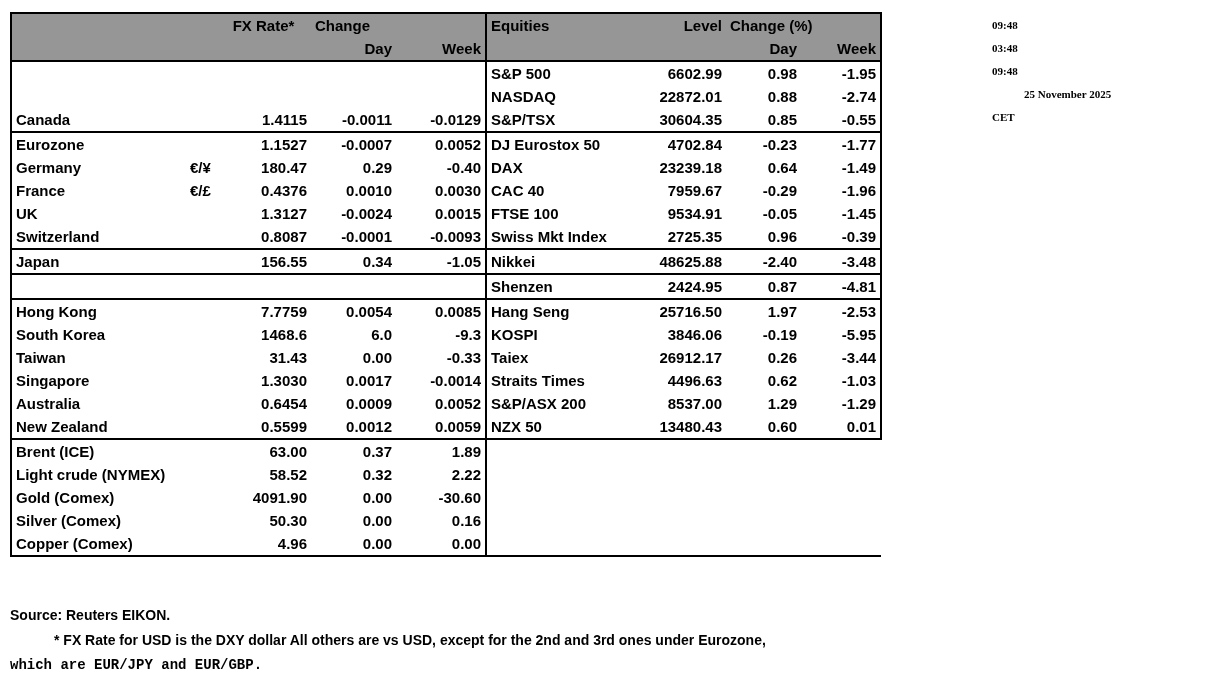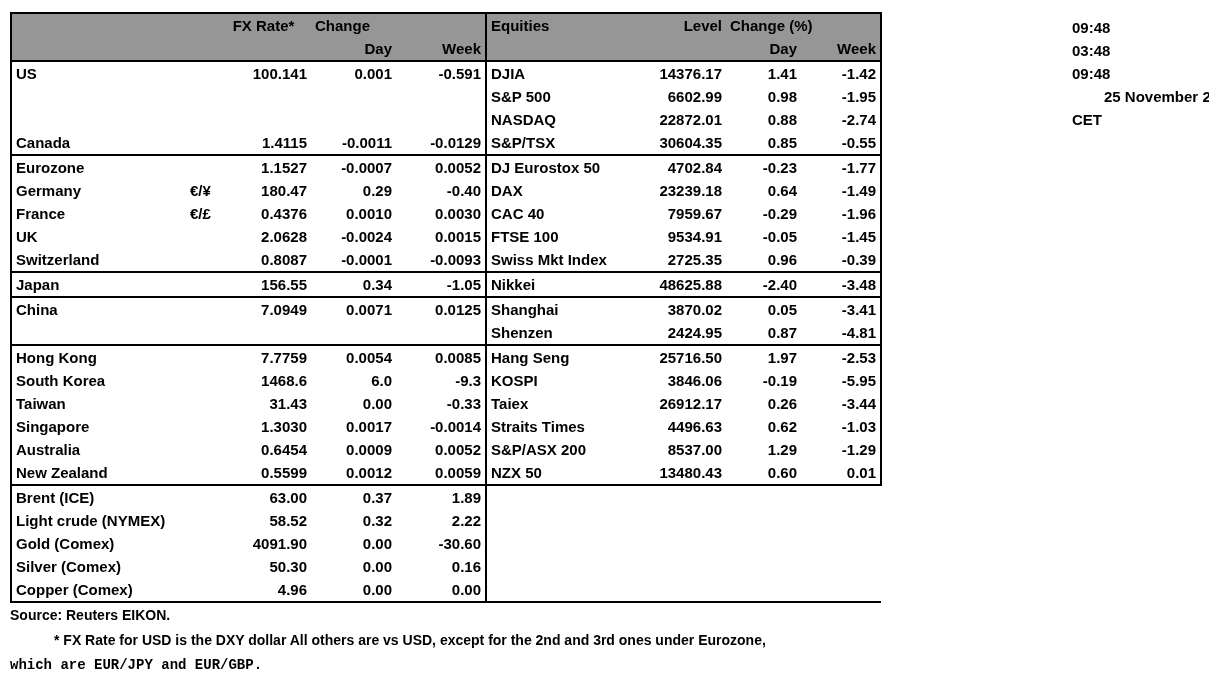--- a/index.html
+++ b/index.html
@@ -63,24 +63,25 @@
   .ctr { text-align: left; }
 
   
   .bl { border-left: 2px solid #000 !important; }
   .br { border-right: 2px solid #000 !important; margin-top: 35px; }
   .bt { border-top: 2px solid #000 !important; }
   .bb { border-bottom: 2px solid #000 !important; }
 
   .clock {
     position: absolute;
-    left: 1072px;
-    font-size: 15px;
+    left: 992px;
+    font-size: 11px;
     font-weight: bold;
     white-space: nowrap;
+    font-family: Liberation Serif, serif;
   }
   .note {
     position: absolute;
     left: 10px;
     font-size: 14px;
     font-weight: bold;
     white-space: nowrap;
   }
 </style>
 </head>
@@ -117,31 +118,20 @@
         <td class="hdr bb num">Day</td>
         <td class="hdr bb num">Week</td>
         <td class="hdr bb bl left"></td>
         <td class="hdr bb num"></td>
         <td class="hdr bb num">Day</td>
         <td class="hdr bb num br">Week</td>
       </tr>
     </thead>
     <tbody id="tbody">
         <tr>
-          <td class="left bl">US</td>
-          <td class="left"></td>
-          <td class="num">100.141</td>
-          <td class="num">0.001</td>
-          <td class="num">-0.591</td>
-          <td class="left bl">DJIA</td>
-          <td class="num">14376.17</td>
-          <td class="num">1.41</td>
-          <td class="num br">-1.42</td>
-        </tr>
-        <tr>
           <td class="left bl"></td>
           <td class="left"></td>
           <td class="num"></td>
           <td class="num"></td>
           <td class="num"></td>
           <td class="left bl">S&amp;P 500</td>
           <td class="num">6602.99</td>
           <td class="num">0.98</td>
           <td class="num br">-1.95</td>
         </tr>
@@ -196,21 +186,21 @@
           <td class="num">0.0010</td>
           <td class="num">0.0030</td>
           <td class="left bl">CAC 40</td>
           <td class="num">7959.67</td>
           <td class="num">-0.29</td>
           <td class="num br">-1.96</td>
         </tr>
         <tr>
           <td class="left bl">UK</td>
           <td class="left"></td>
-          <td class="num">2.0628</td>
+          <td class="num">1.3127</td>
           <td class="num">-0.0024</td>
           <td class="num">0.0015</td>
           <td class="left bl">FTSE 100</td>
           <td class="num">9534.91</td>
           <td class="num">-0.05</td>
           <td class="num br">-1.45</td>
         </tr>
         <tr>
           <td class="left bl bb">Switzerland</td>
           <td class="left bb"></td>
@@ -225,31 +215,20 @@
         <tr>
           <td class="left bl bb">Japan</td>
           <td class="left bb"></td>
           <td class="num bb">156.55</td>
           <td class="num bb">0.34</td>
           <td class="num bb">-1.05</td>
           <td class="left bl bb">Nikkei</td>
           <td class="num bb">48625.88</td>
           <td class="num bb">-2.40</td>
           <td class="num bb br">-3.48</td>
-        </tr>
-        <tr>
-          <td class="left bl">China</td>
-          <td class="left"></td>
-          <td class="num">7.0949</td>
-          <td class="num">0.0071</td>
-          <td class="num">0.0125</td>
-          <td class="left bl">Shanghai</td>
-          <td class="num">3870.02</td>
-          <td class="num">0.05</td>
-          <td class="num br">-3.41</td>
         </tr>
         <tr>
           <td class="left bl bb"></td>
           <td class="left bb"></td>
           <td class="num bb"></td>
           <td class="num bb"></td>
           <td class="num bb"></td>
           <td class="left bl bb">Shenzen</td>
           <td class="num bb">2424.95</td>
           <td class="num bb">0.87</td>

